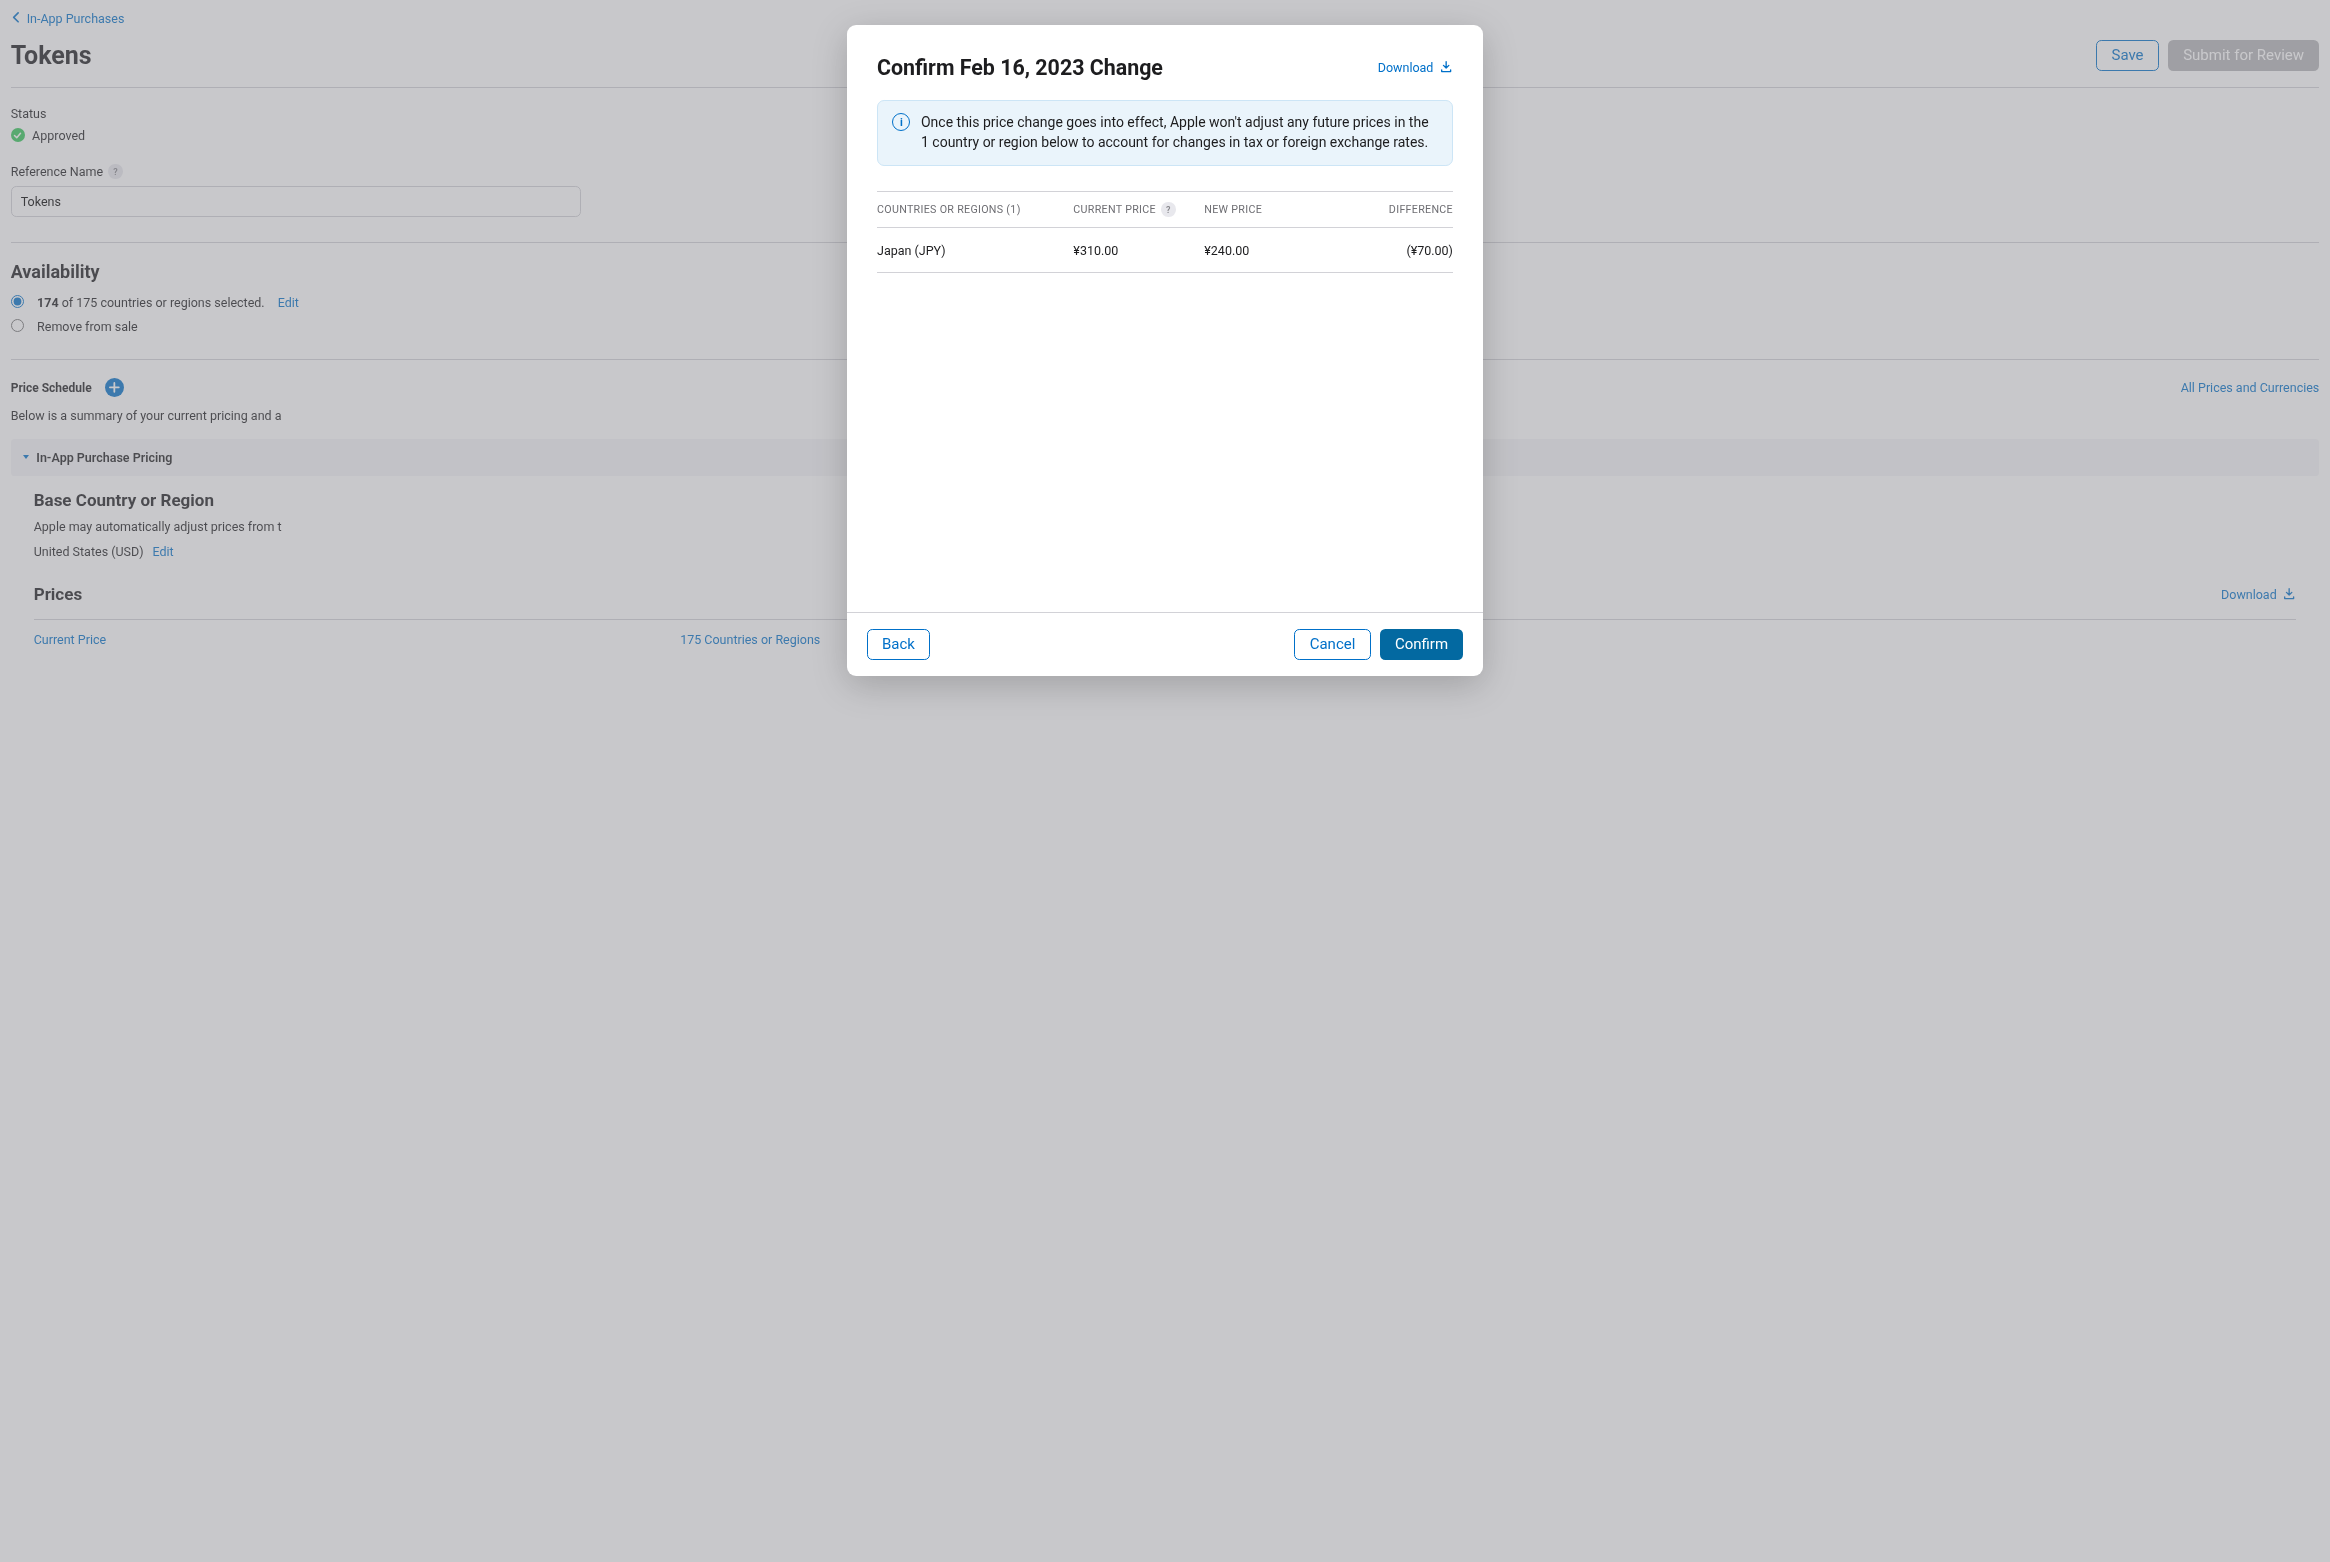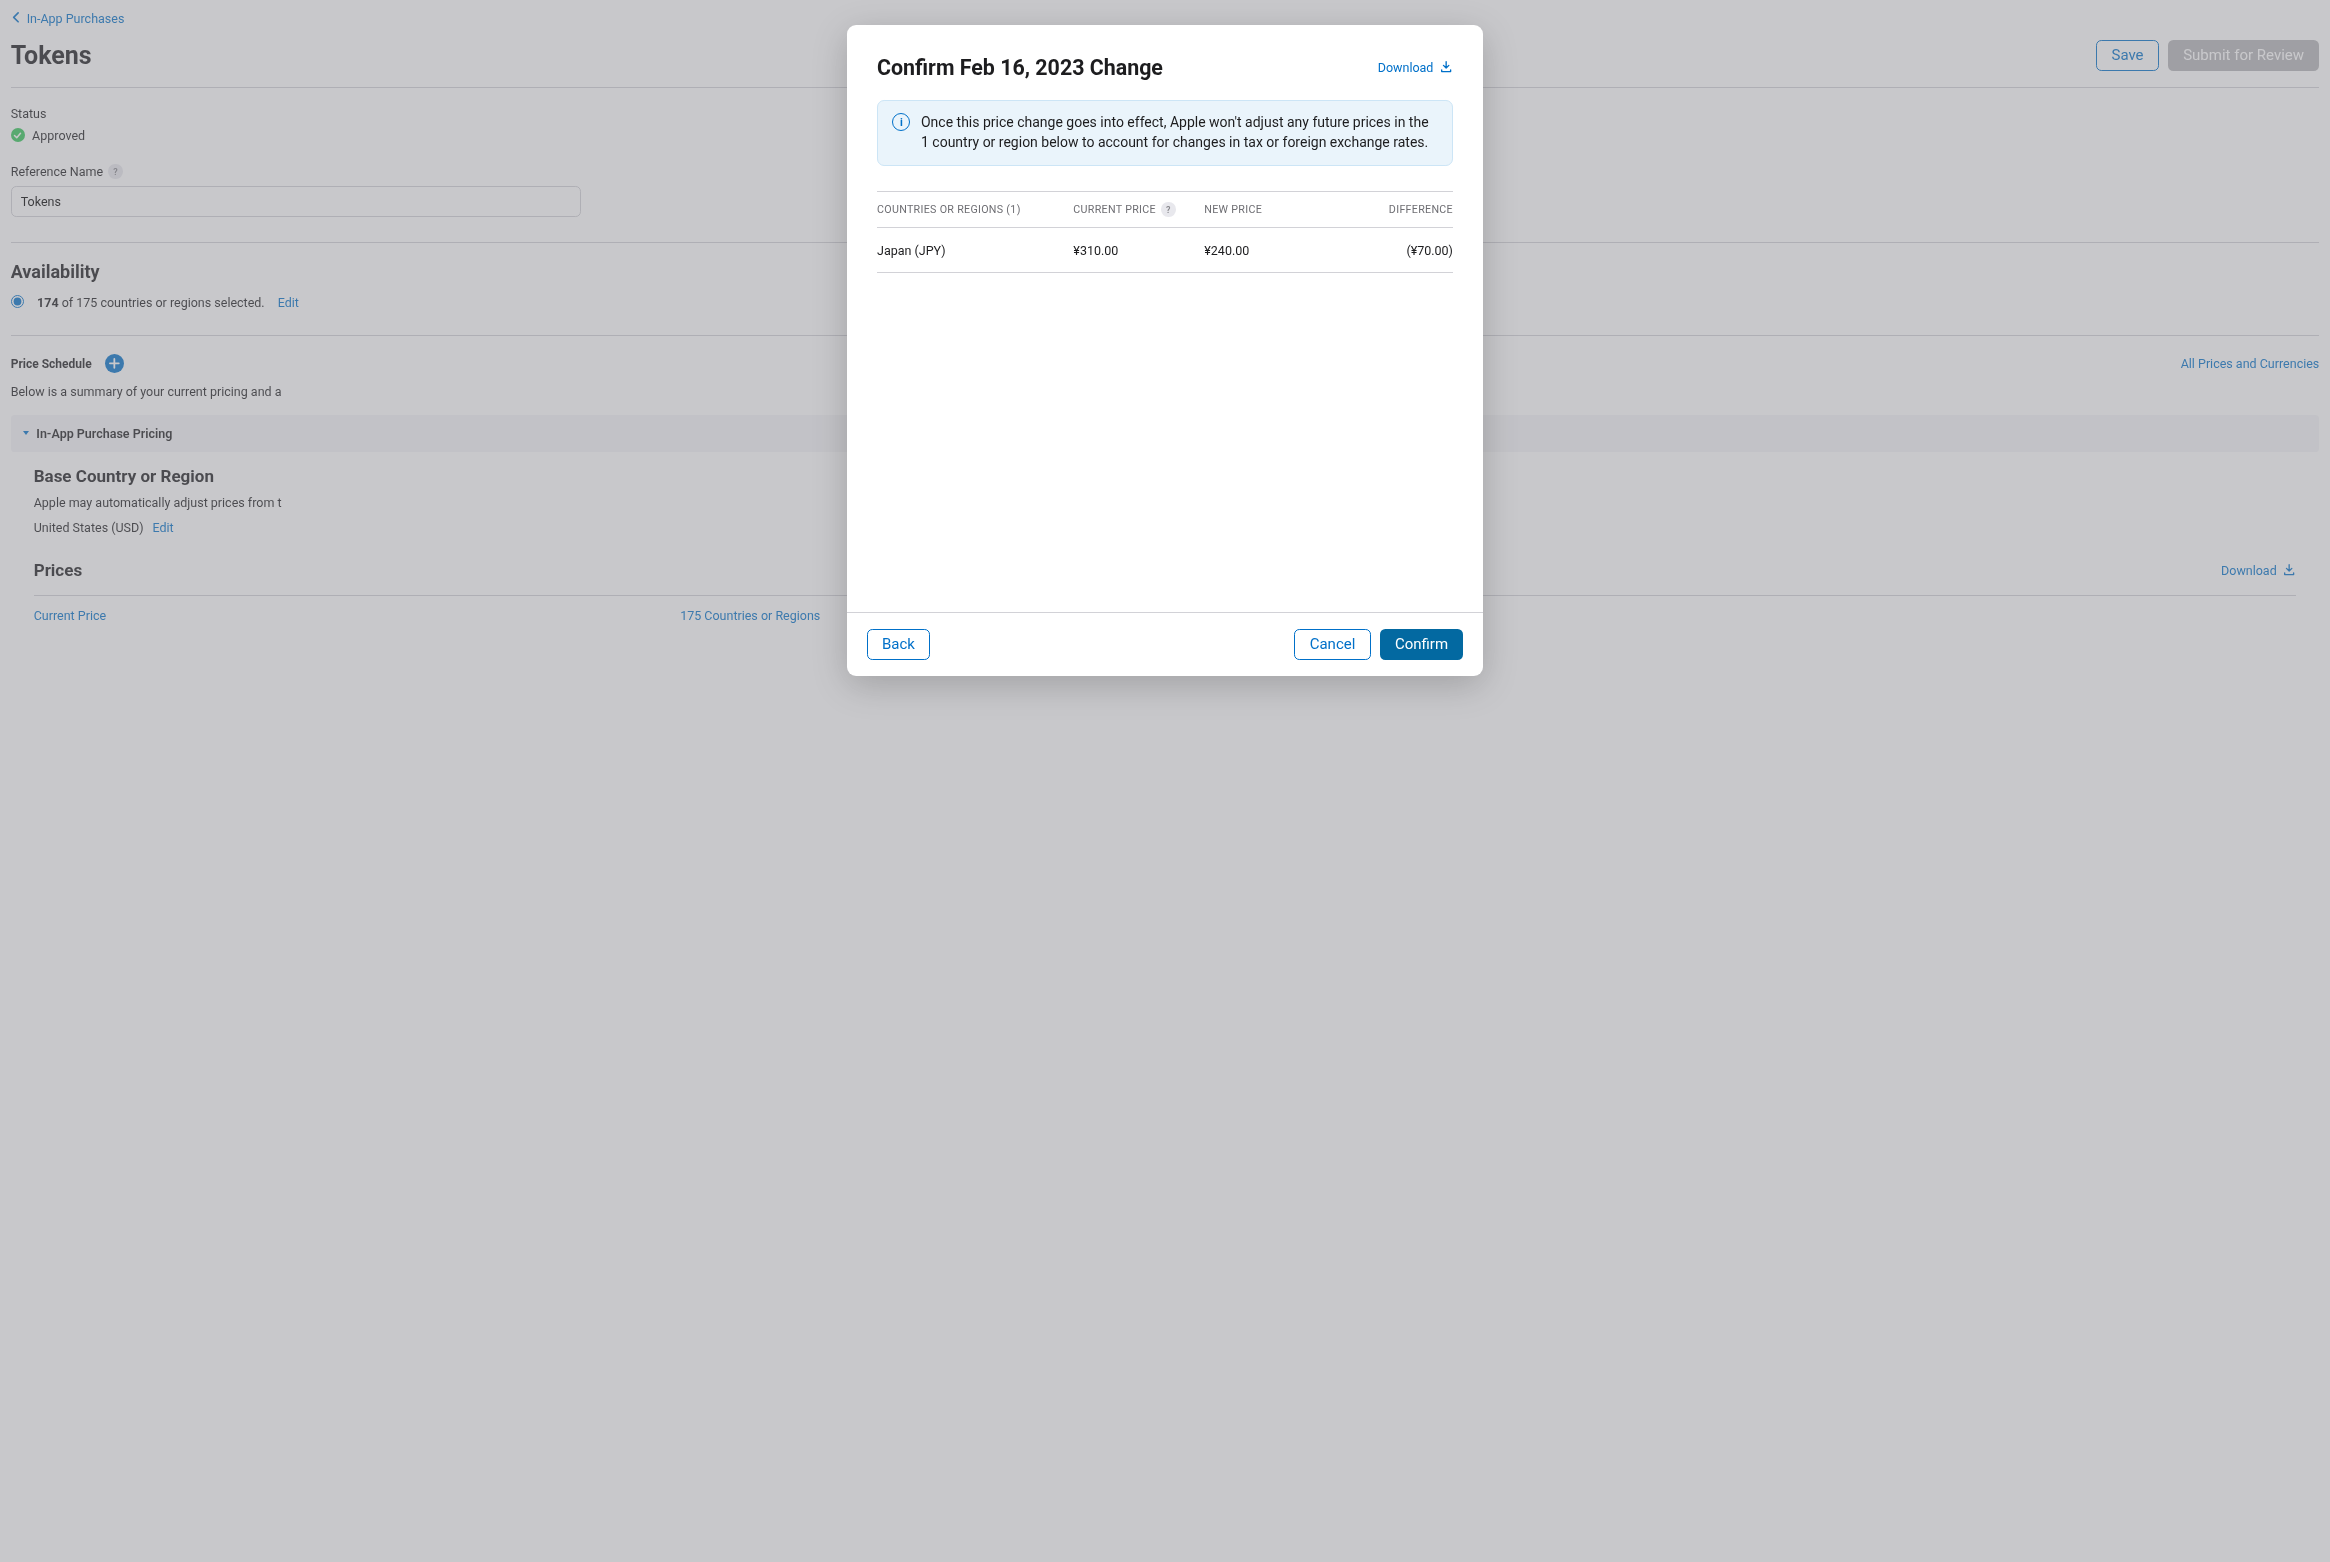--- a/index.html
+++ b/index.html
@@ -373,20 +373,24 @@
   <hr class="divider">
 
   <div>
     <h2 class="section-title">Availability</h2>
     <div class="radio-row">
       <input type="radio" checked="" style="">
       <span>
         <strong>174</strong><span> of 175 countries or regions selected.</span>
       </span>
       <span class="link">Edit</span>
+    </div>
+    <div class="radio-row">
+      <input type="radio" style="">
+      <span>Remove from sale</span>
     </div>
   </div>
 
   <hr class="divider">
 
   <div>
     <div class="price-schedule-header">
       <div class="price-schedule-title">
         <span>Price Schedule</span>
         <span class="plus-circle">

